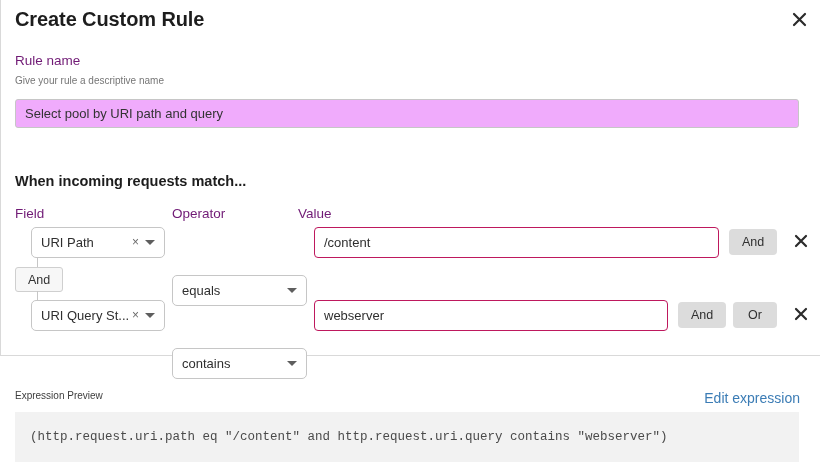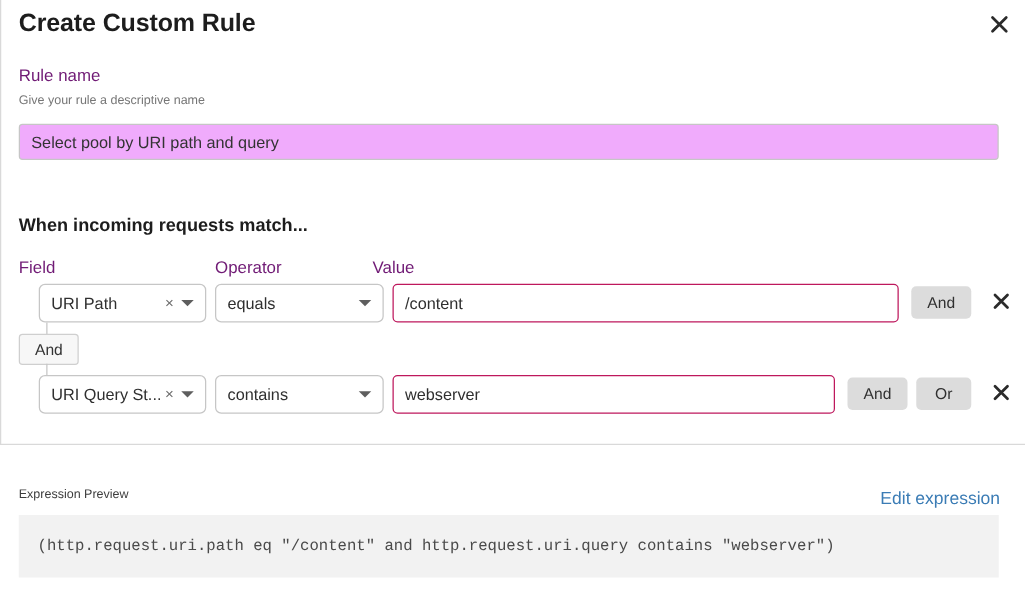--- a/index.html
+++ b/index.html
@@ -141,21 +141,21 @@
   }
   .caret-tri {
     width: 0;
     height: 0;
     border-left: 5px solid transparent;
     border-right: 5px solid transparent;
     border-top: 5px solid #5e5e5e;
   }
 
   .sel-field { left: 14px; width: 134px; }
-  .sel-operator { left: 155px; width: 135px; }
+  .sel-operator { left: 155px; width: 135px; margin-top: 48px; }
 
   .value-input {
     position: absolute;
     left: 297px;
     height: 31px;
     box-sizing: border-box;
     border: 1px solid #be185d;
     border-radius: 4px;
     background: #ffffff;
     font-family: "Liberation Sans", sans-serif;

